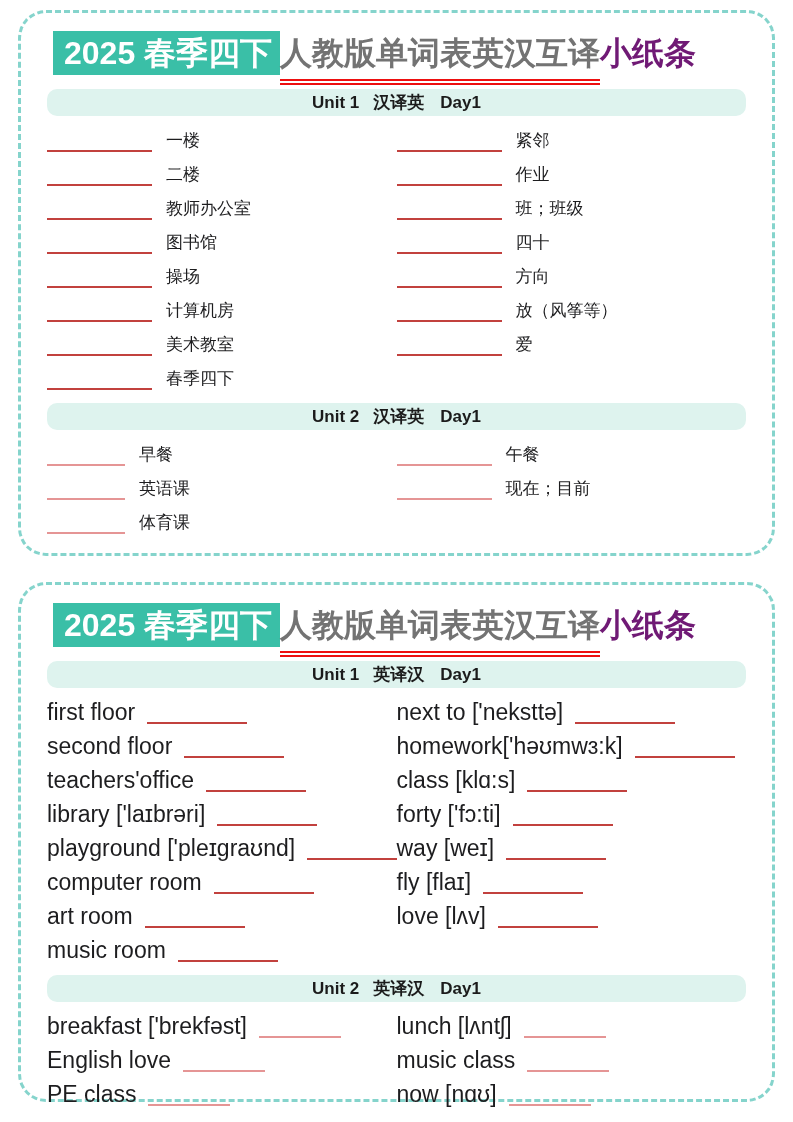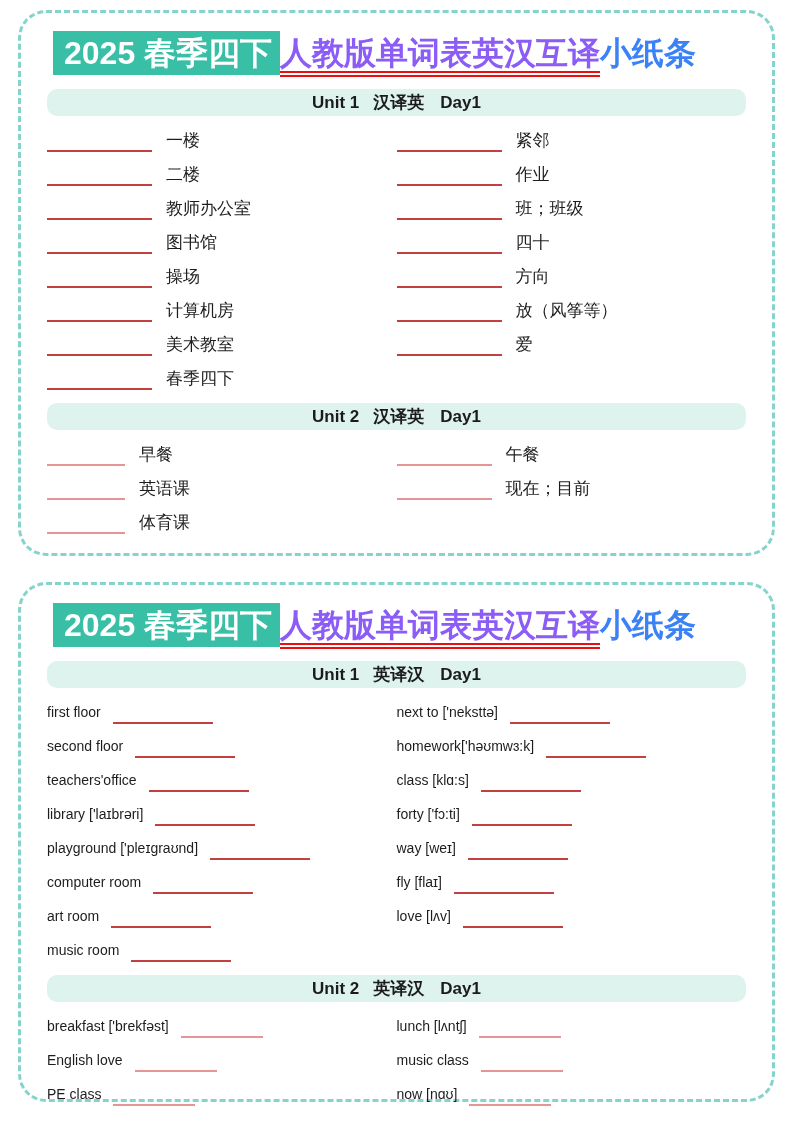--- a/index.html
+++ b/index.html
@@ -13,42 +13,42 @@
     border:3px dashed #85d4cc; border-radius:28px; background:#ffffff;
   }
   .panel.first  { margin-top:10px; height:546px; }
   .panel.second { margin-top:26px; height:520px; }
 
   .title {
     font-size:32px; font-weight:700; white-space:nowrap;
     margin:4px 0 12px 6px; line-height:48px;
   }
   .title .badge { background:#3abfa7; color:#ffffff; padding:4px 8px 4px 11px; }
-  .title .red   { color:#8b5cf6; border-bottom:6px double #ed0f0f; padding-bottom:0px; }
-  .title .black { color:#3b82f6; }
+  .title .red   { color:#737373; border-bottom:6px double #ed0f0f; padding-bottom:8px; }
+  .title .black { color:#701a75; }
 
   .unit-bar {
     background:#def3ee; height:27px; line-height:27px;
     text-align:center; font-weight:700; font-size:17px; color:#1b1b1b;border-radius:10px;
   }
   .unit-bar .mode { margin:0 16px 0 14px; }
   .unit-bar.u2 { margin-top:8px; }
 
   .rows { display:flex; padding-top:7px;text-align:center; }
   .col  { width:50%; }
   .row  { height:34px; display:flex; align-items:center; font-size:17px; white-space:nowrap; }
 
   .blank { display:inline-block; height:14px; border-bottom:2px solid #c2413e; margin-top:8px; }
   .c-pink { border-bottom-color:#e59595; }
   .w105 { width:105px; } .w100 { width:100px; } .w95 { width:95px; }
   .w78  { width:78px;  } .w82  { width:82px;  }
 
   .cn .blank { margin-right:14px; }
   .en .blank { margin-left:12px; }
-  .en .row   { font-size:14px; }
+  .en .row   { font-size:23px; }
 </style>
 </head>
 <body>
 
 <div class="page">
 
   <section class="panel first">
     <div class="title">
       <span class="badge">2025 春季四下</span><span class="red">人教版单词表英汉互译</span><span class="black">小纸条</span>
     </div>

